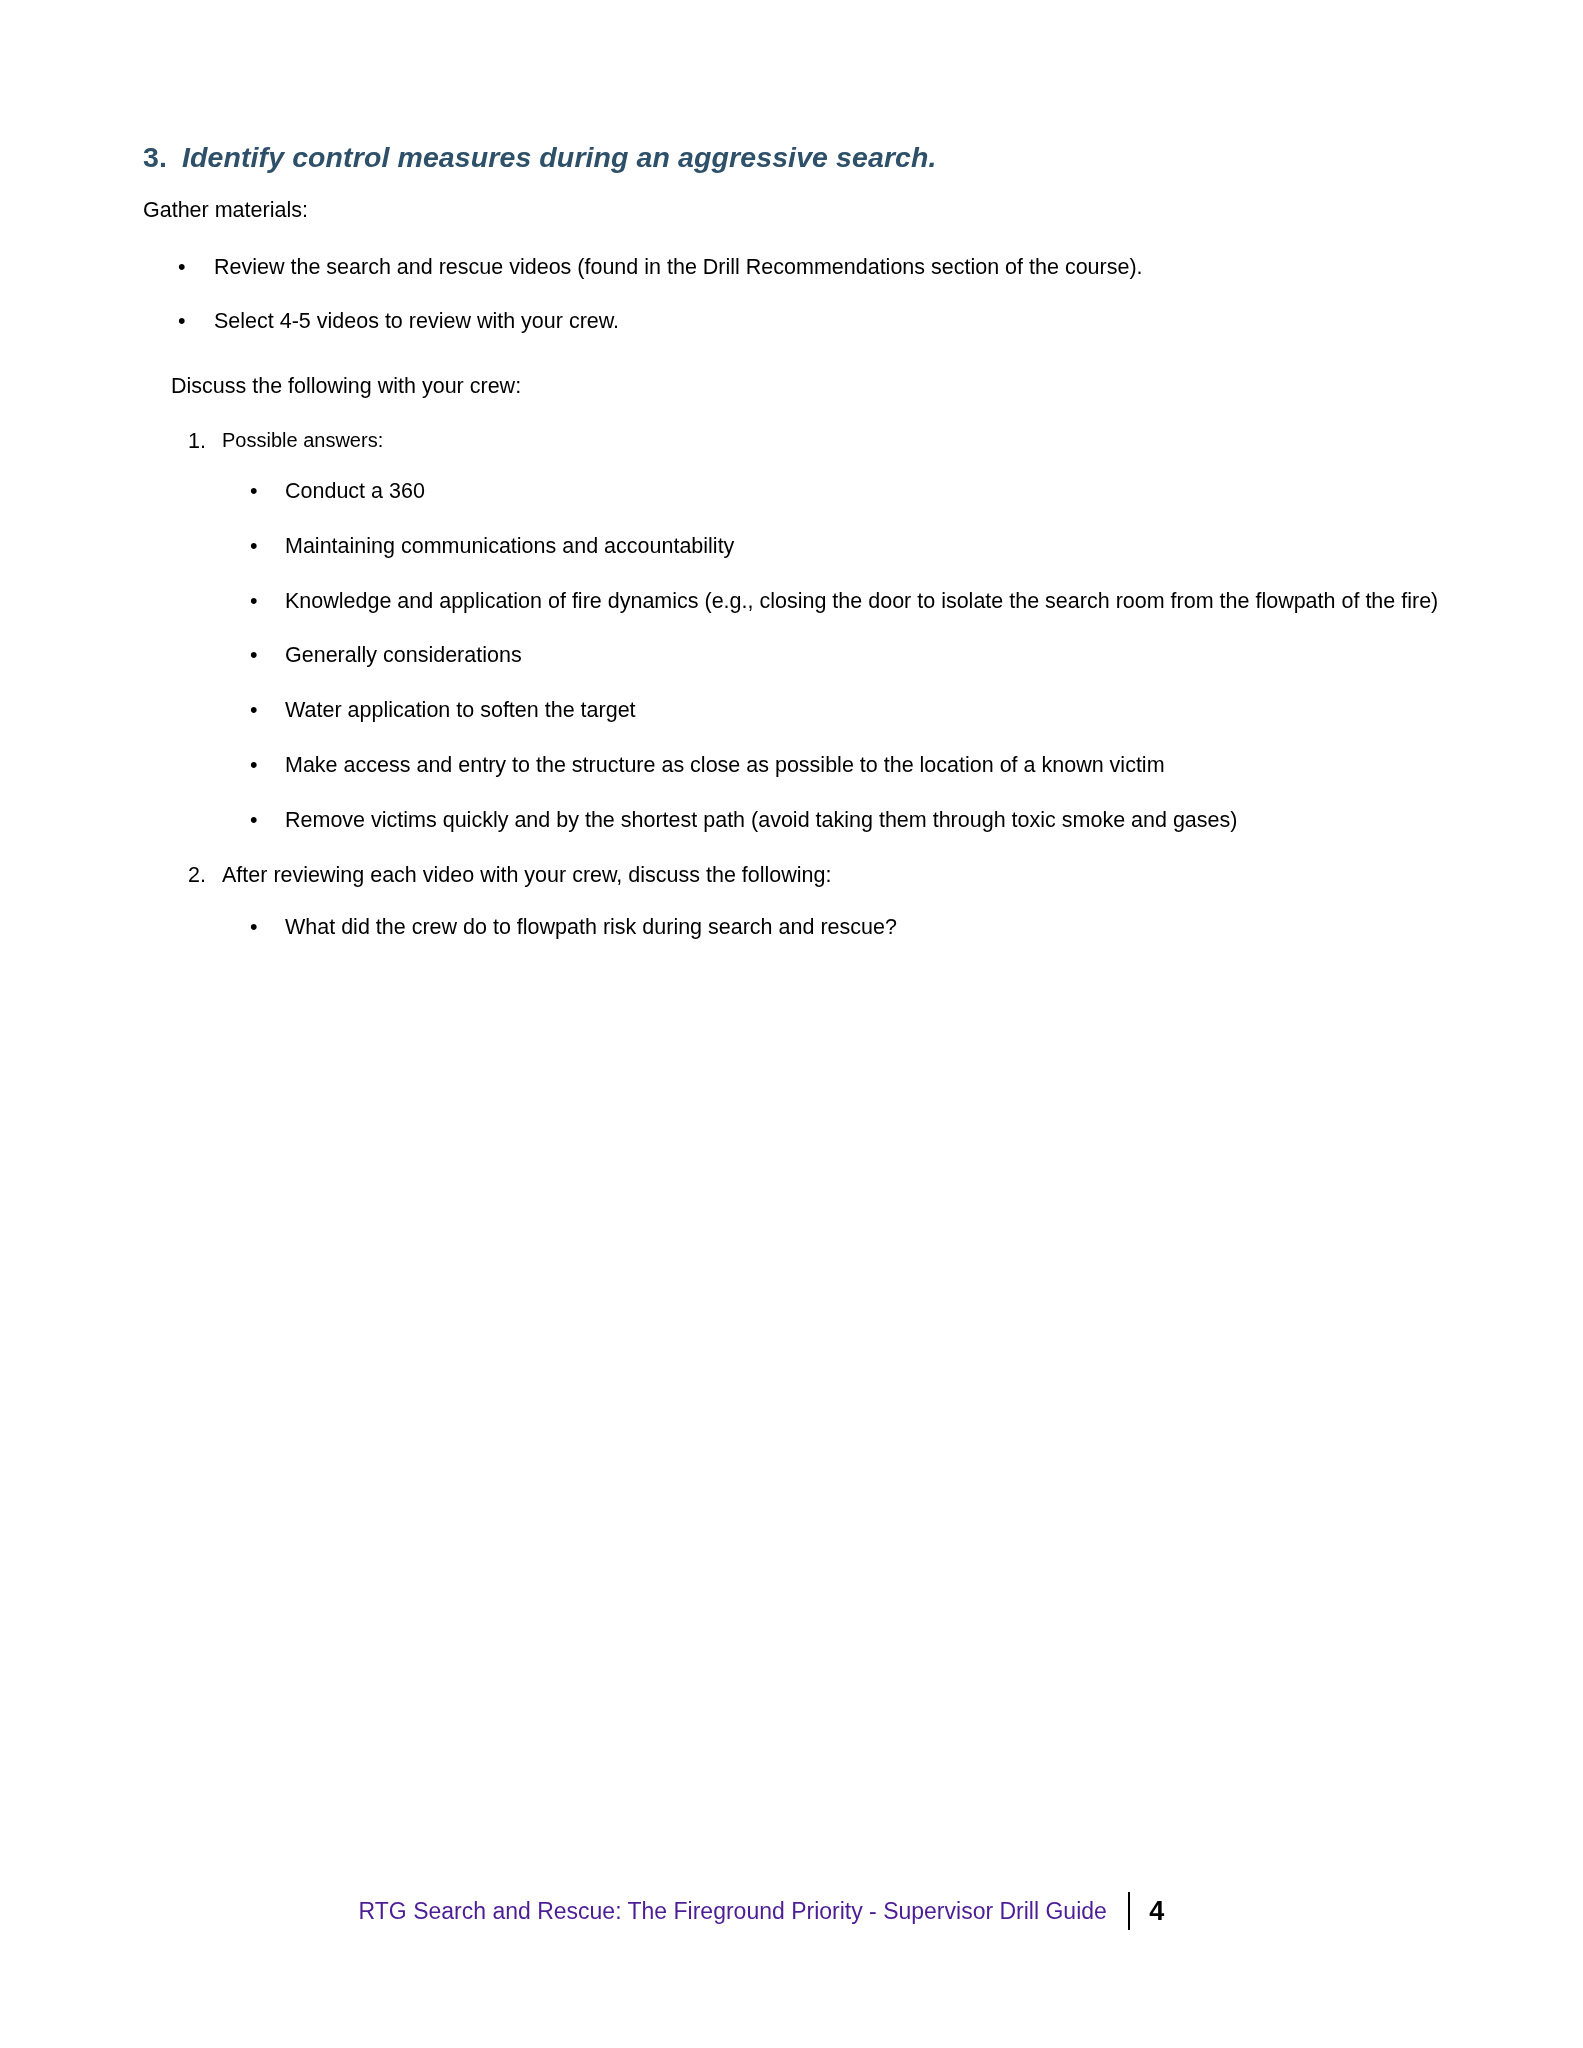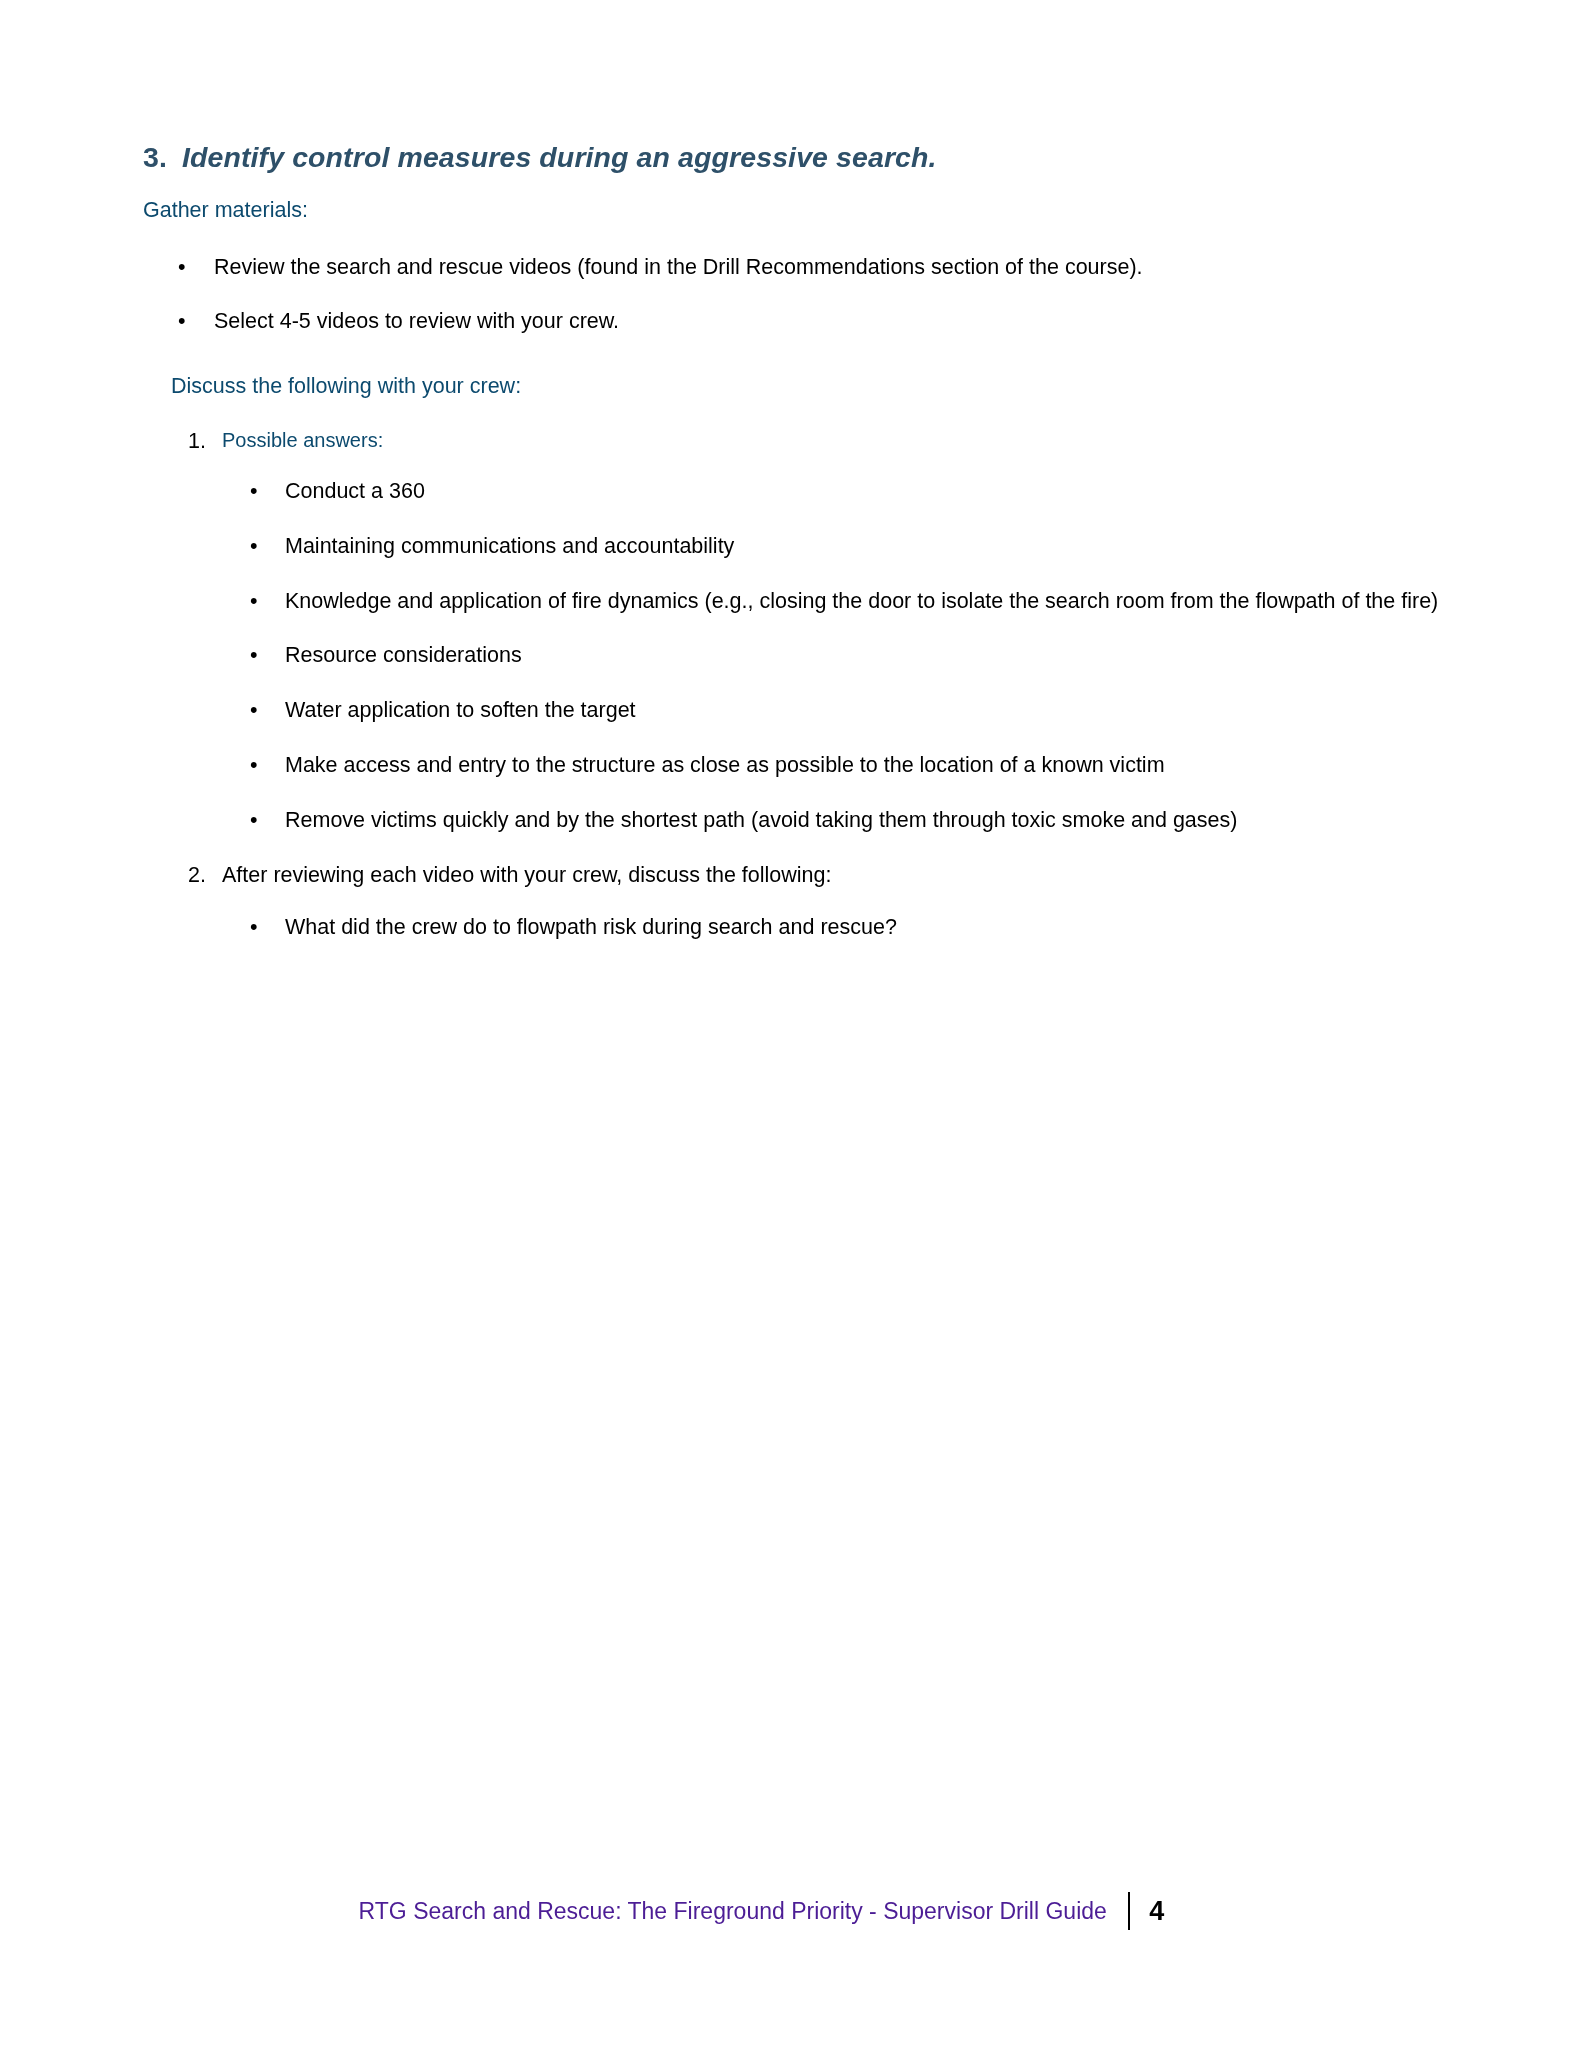--- a/index.html
+++ b/index.html
@@ -45,21 +45,21 @@
   .heading .h-text {
     flex: 1 1 auto;
     font-style: italic;
   }
 
   
   .para {
     font-size: 21.5px;
     line-height: 1.32;
     margin: 0 0 20px 0;
-    color: #0c4a6e;
+    color: #000000;
   }
   .para.lead {
     margin-bottom: 28px;
   }
   .para.discuss {
     margin-top: 36px;
     margin-bottom: 26px;
     margin-left: 28px;
   }
   .para.possible {
@@ -214,21 +214,21 @@
       <li>
         <span class="bullet">•</span>
         <span>Maintaining communications and accountability</span>
       </li>
       <li>
         <span class="bullet">•</span>
         <span>Knowledge and application of fire dynamics (e.g., closing the door to isolate the search room from the flowpath of the fire)</span>
       </li>
       <li>
         <span class="bullet">•</span>
-        <span>Resource considerations</span>
+        <span>Generally considerations</span>
       </li>
       <li>
         <span class="bullet">•</span>
         <span>Water application to soften the target</span>
       </li>
       <li>
         <span class="bullet">•</span>
         <span>Make access and entry to the structure as close as possible to the location of a known victim</span>
       </li>
       <li>

